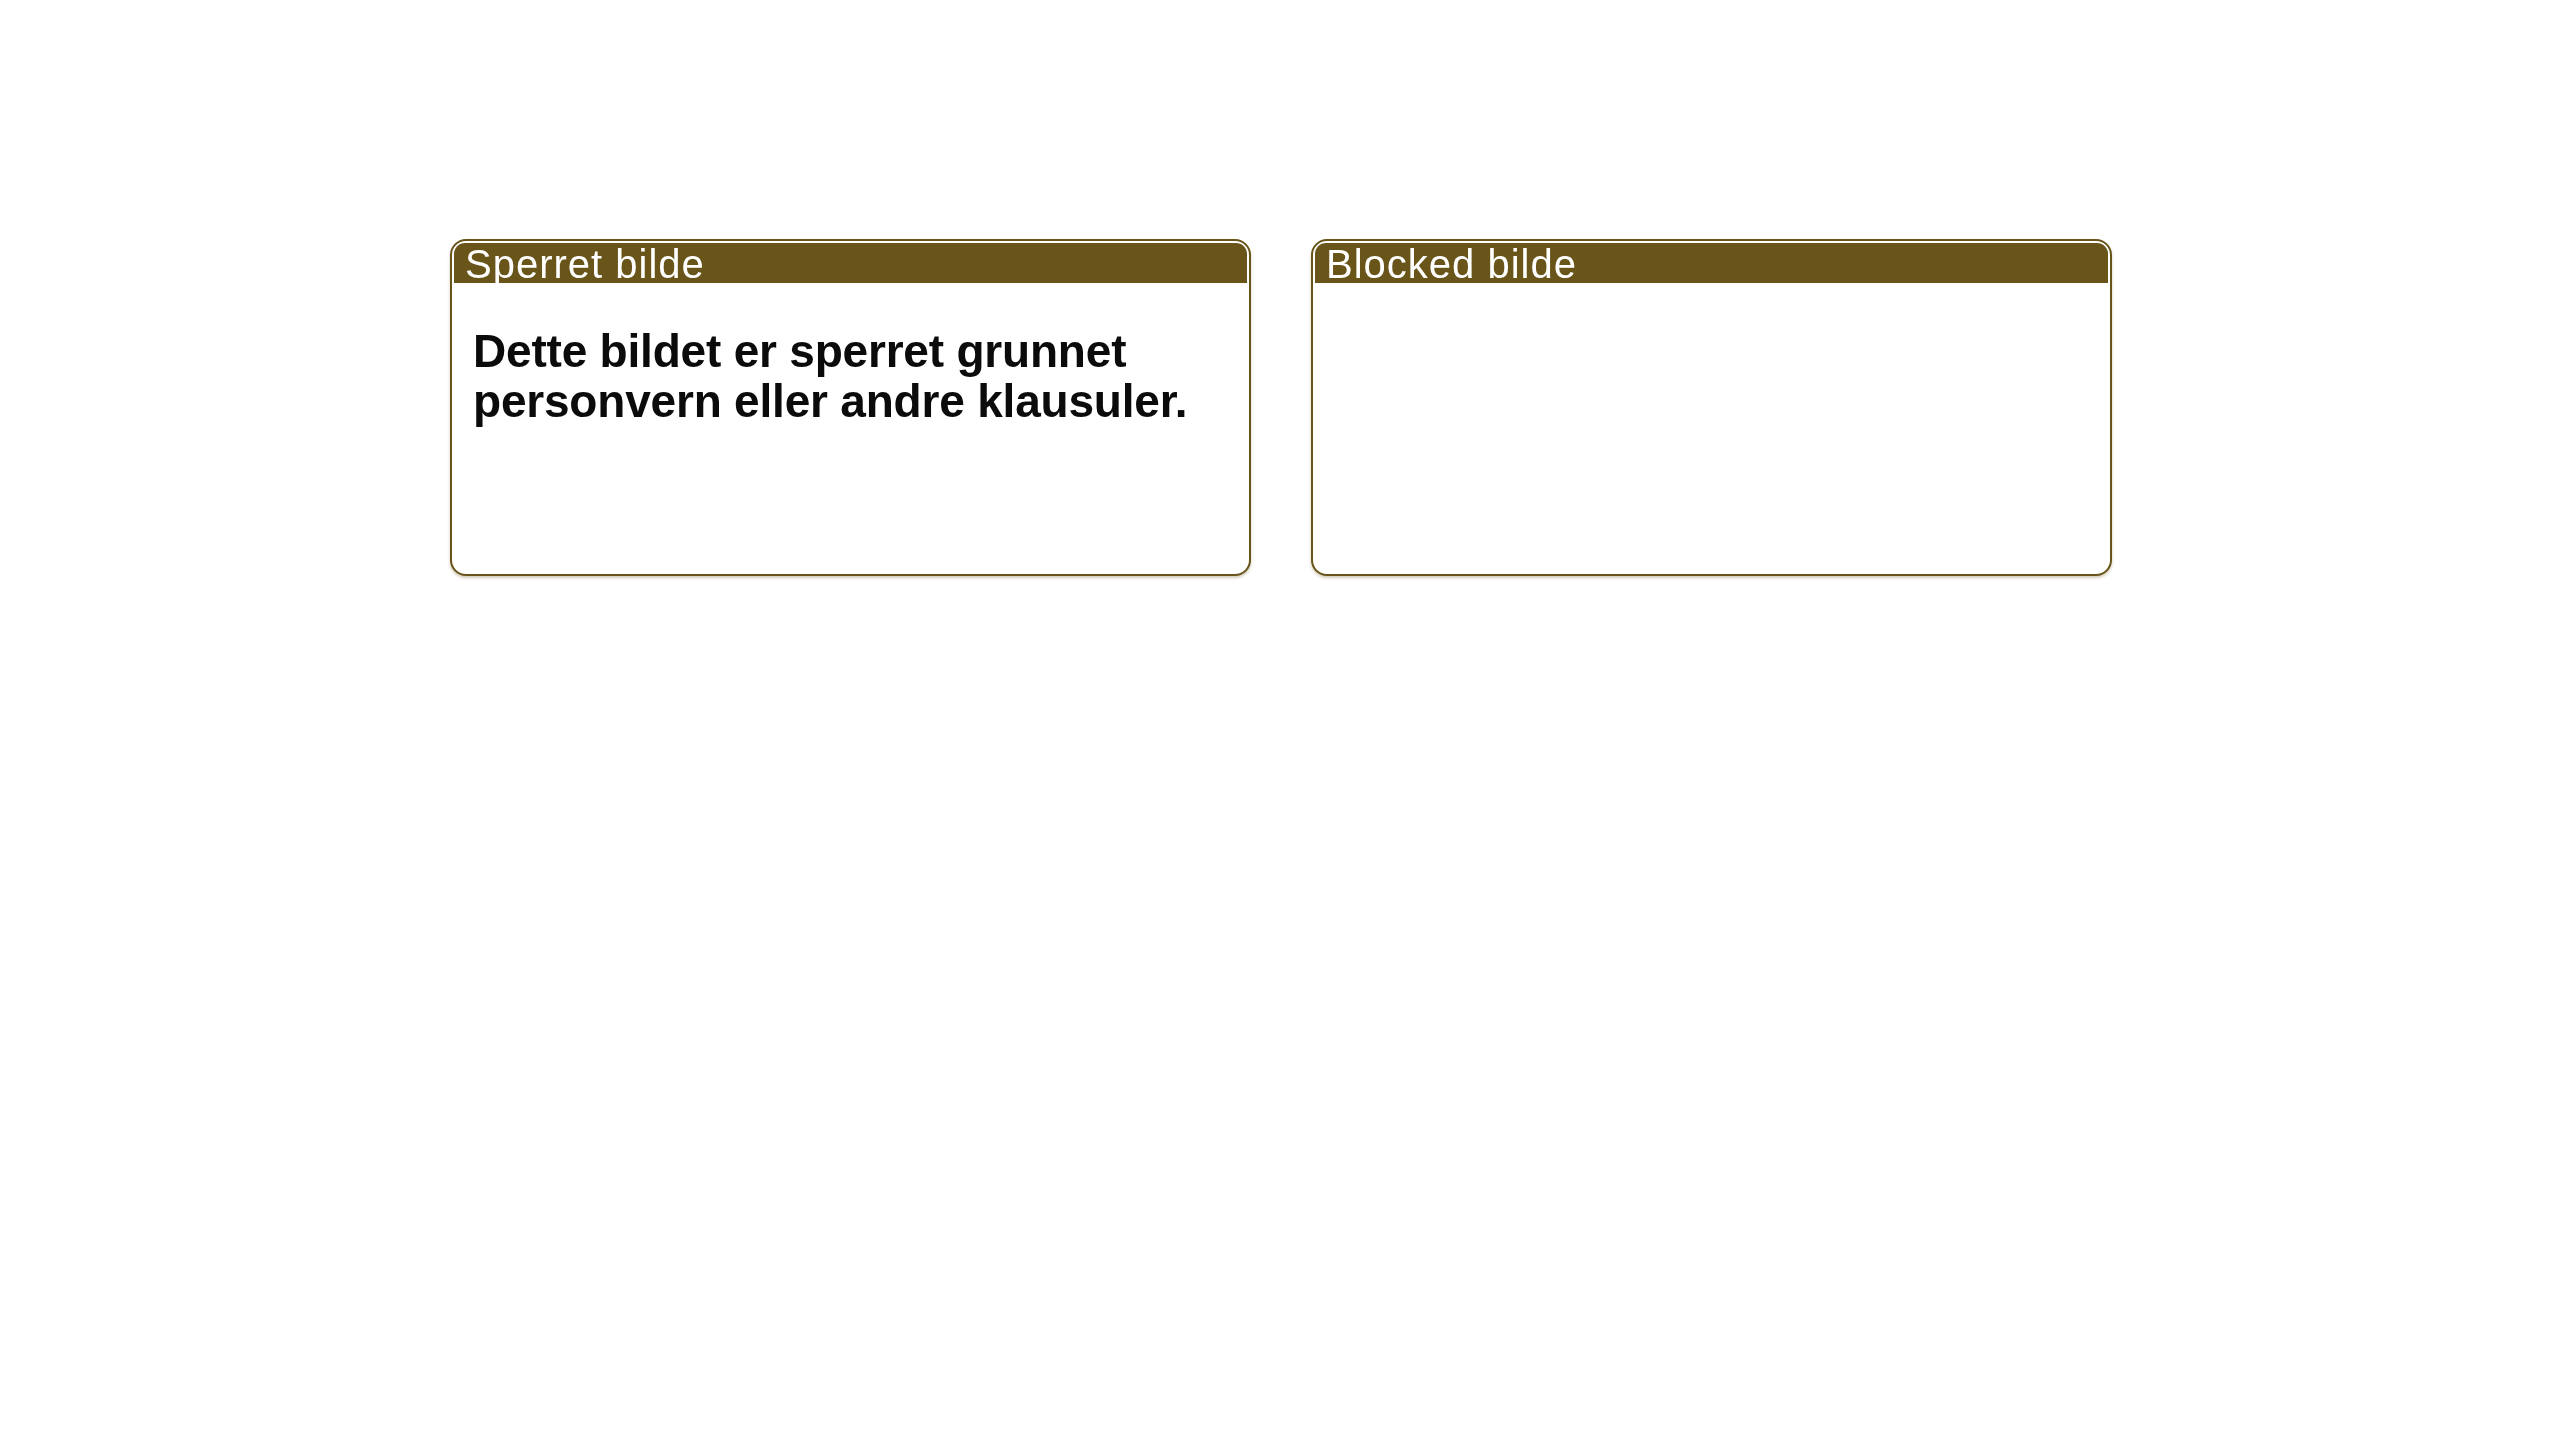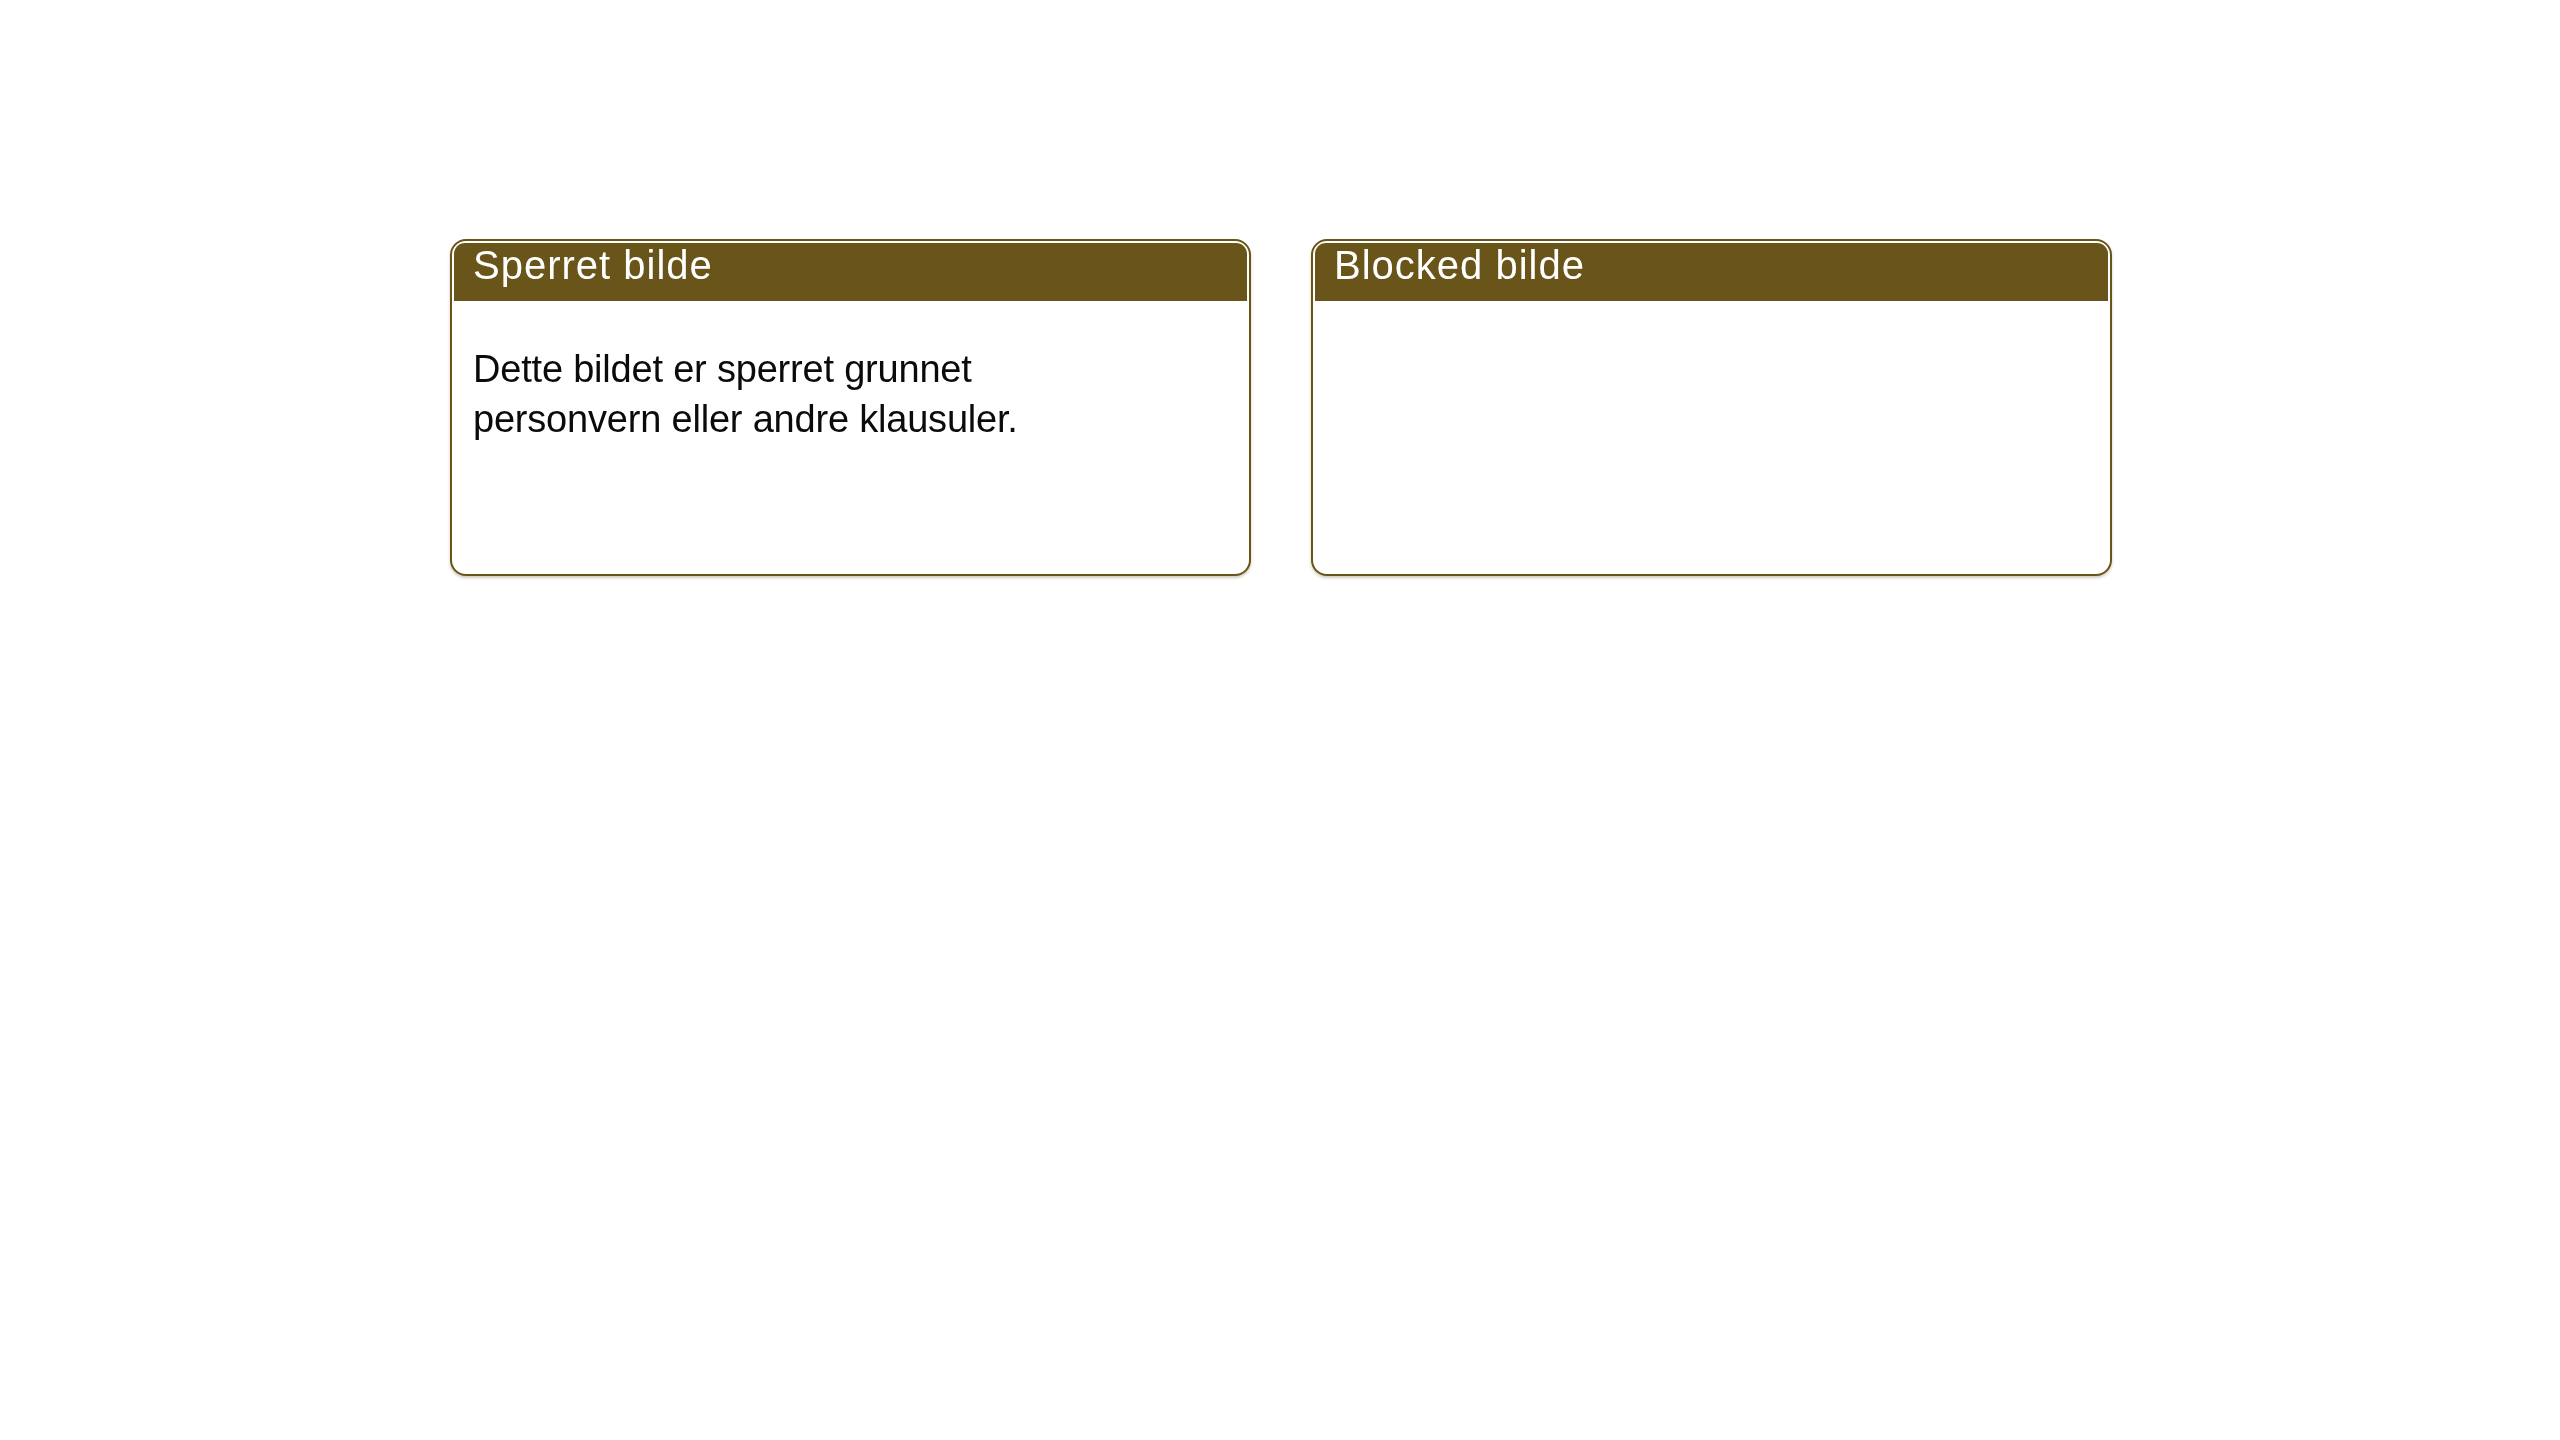--- a/index.html
+++ b/index.html
@@ -22,41 +22,43 @@
     box-sizing: border-box;
     background: #ffffff;
     border: 2px solid var(--card-border, #695419);
     border-radius: 16px;
     box-shadow: 0 2px 3px rgba(105, 84, 25, 0.30);
   }
   .card--no { left: 450px; }
   .card--en { left: 1311px; }
   .card-header {
     margin: 2px 2px 0 2px;
-    height: 58px;
+    height: 40px;
     background: var(--header-background, #695419);
     border-radius: 11px 11px 0 0;
     display: flex;
-    padding: 0 19px;
+    align-items: center;
+    padding: 0 11px;
   }
   .card-title {
     color: var(--header-text, #ffffff);
     font-size: 40px;
     line-height: 1;
     letter-spacing: 1px;
     padding-top: 2px;
     white-space: nowrap;
   }
   .card-body {
     padding: 43px 20px 0 21px;
-    font-size: 38px;
+    font-size: 46px;
     line-height: 50px;
     letter-spacing: -0.2px;
     color: var(--body-text, #0b0b0b);
     white-space: pre-line;
+    font-weight: bold;
   }
 </style>
 </head>
 <body>
 
 <main>
 
   <section class="card card--no">
     <header class="card-header">
       <span class="card-title">Sperret bilde</span>

